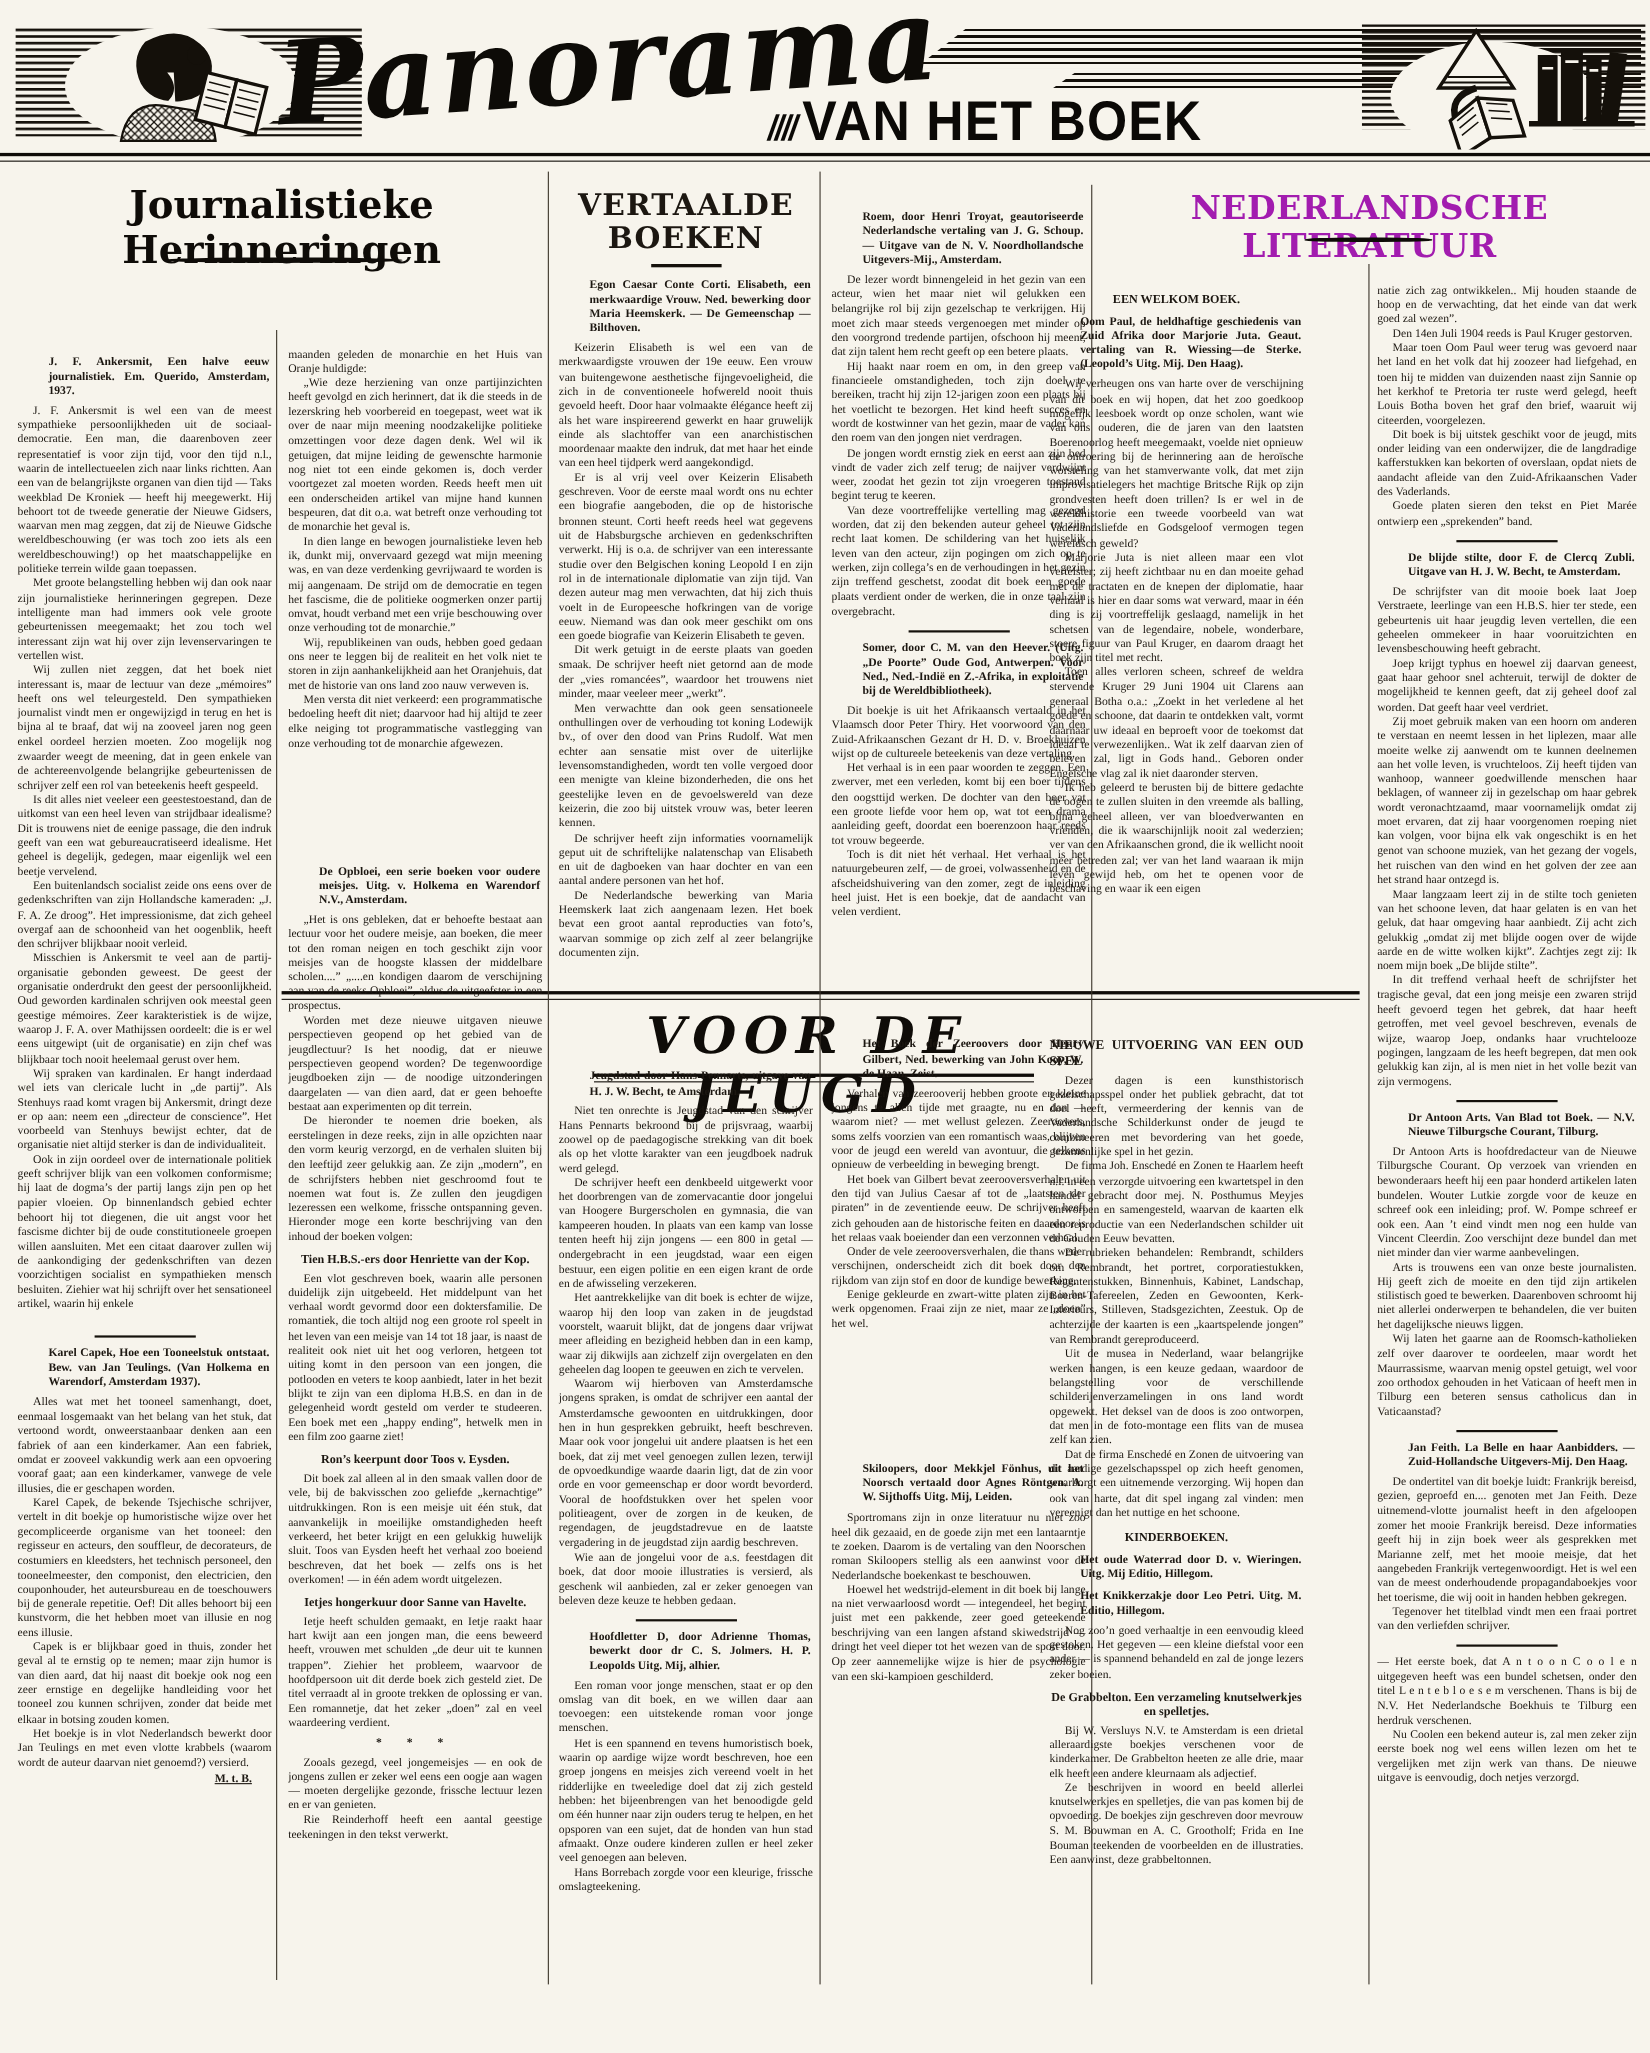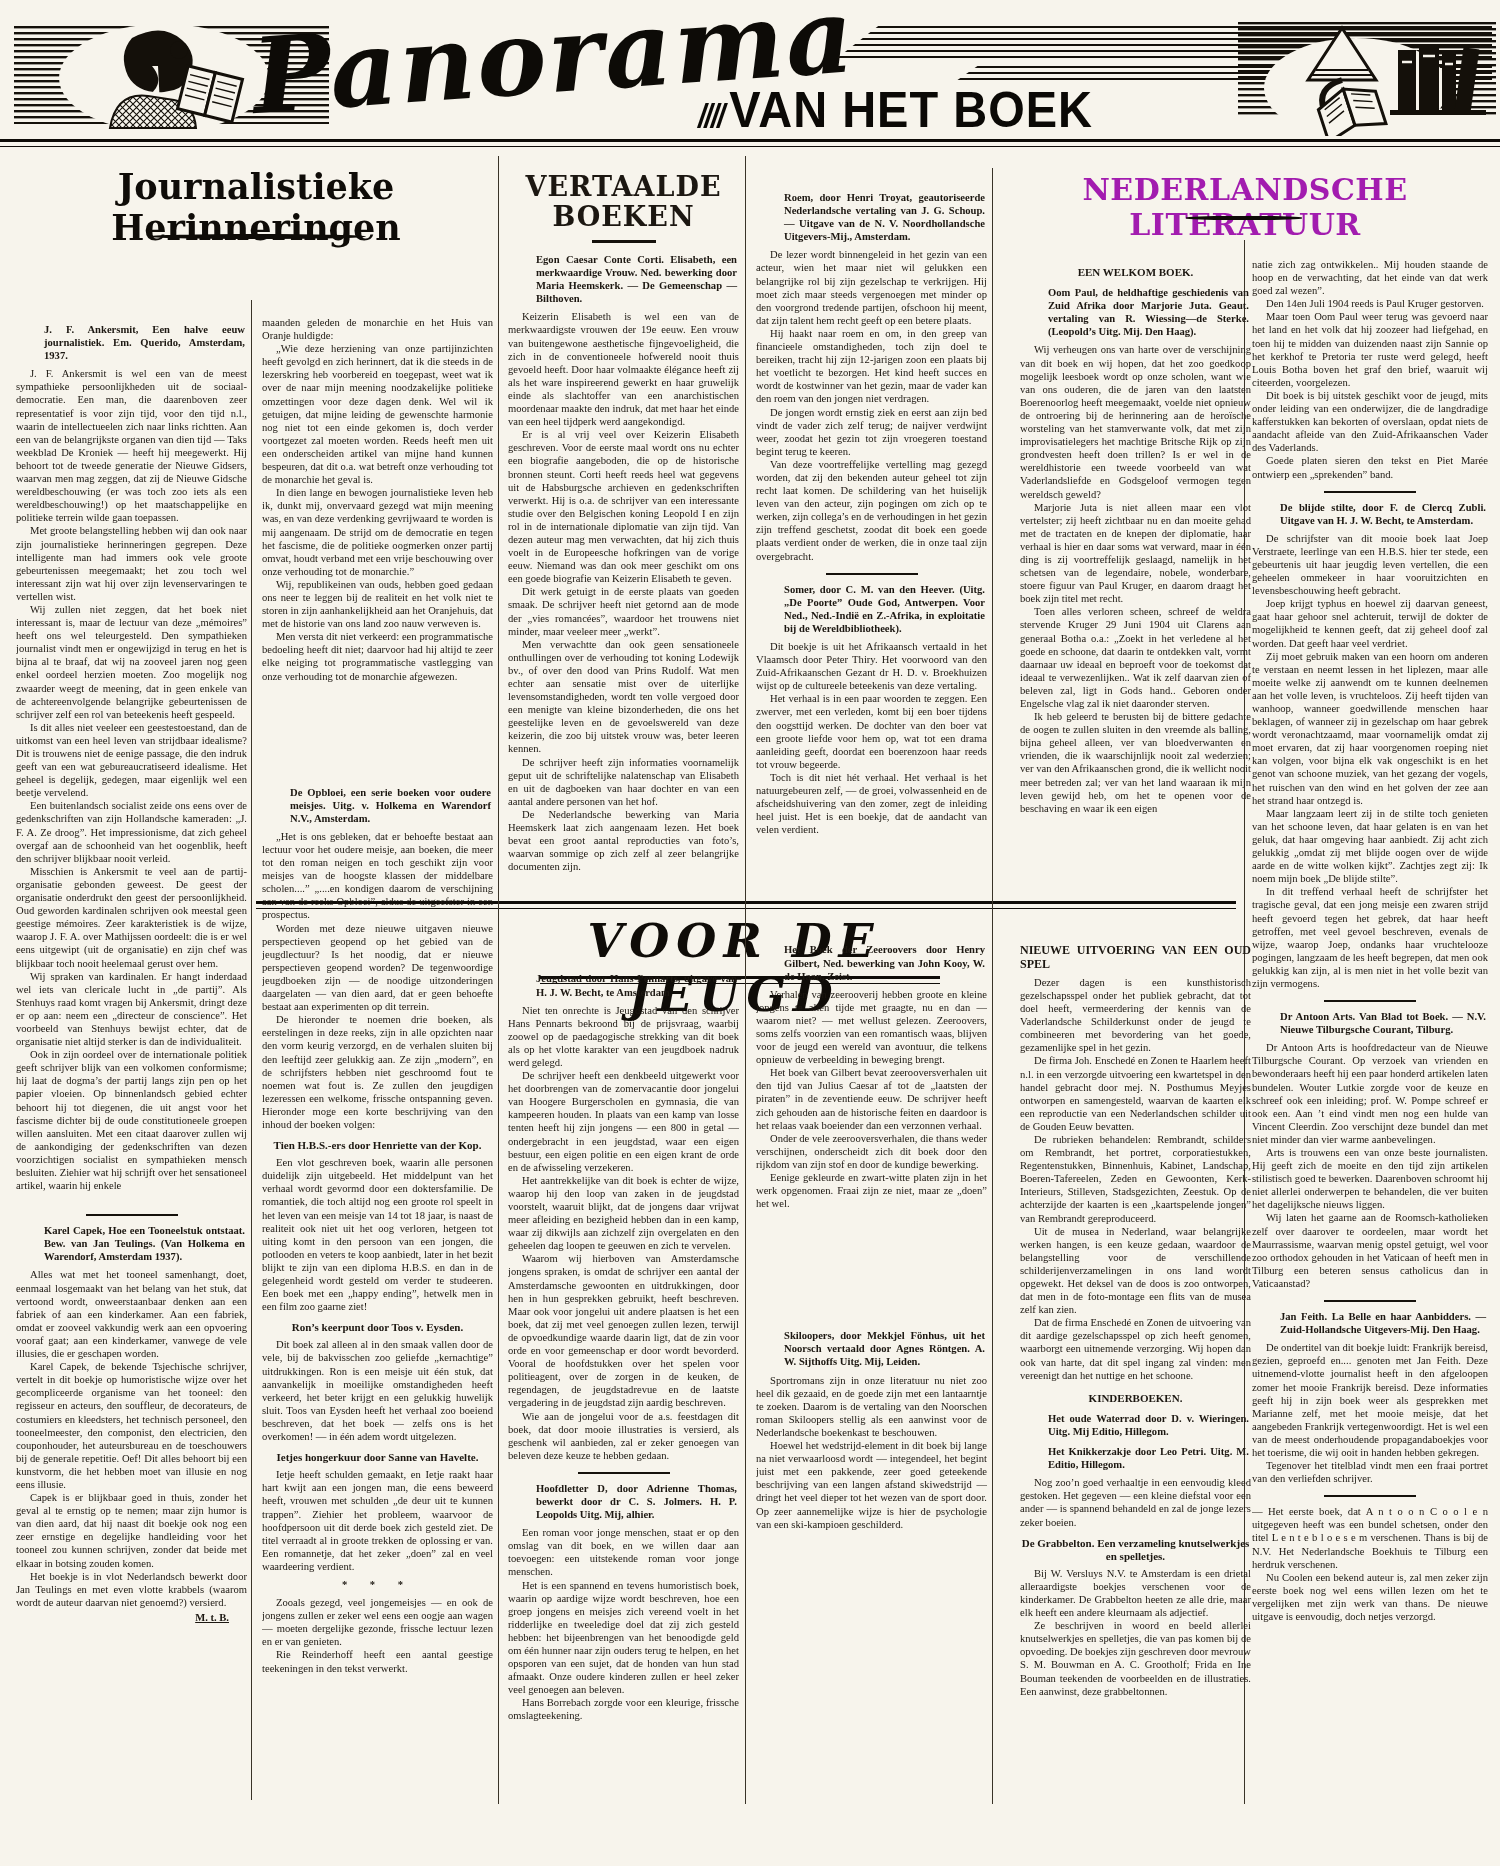--- a/index.html
+++ b/index.html
@@ -204,21 +204,21 @@
       <div class="cite">Het Boek der Zeeroovers door Henry Gilbert, Ned. bewerking van John Kooy, W. de Haan, Zeist.</div>
       <p>Verhalen van zeerooverij hebben groote en kleine jongens te allen tijde met graagte, nu en dan — waarom niet? — met wellust gelezen. Zeeroovers, soms zelfs voorzien van een romantisch waas, blijven voor de jeugd een wereld van avontuur, die telkens opnieuw de verbeelding in beweging brengt.</p>
       <p>Het boek van Gilbert bevat zeerooversverhalen uit den tijd van Julius Caesar af tot de „laatsten der piraten” in de zeventiende eeuw. De schrijver heeft zich gehouden aan de historische feiten en daardoor is het relaas vaak boeiender dan een verzonnen verhaal.</p>
       <p>Onder de vele zeerooversverhalen, die thans weder verschijnen, onderscheidt zich dit boek door den rijkdom van zijn stof en door de kundige bewerking.</p>
       <p>Eenige gekleurde en zwart-witte platen zijn in het werk opgenomen. Fraai zijn ze niet, maar ze „doen” het wel.</p>
       <div class="gap" style="height: 112px;"></div>
       <div class="cite">Skiloopers, door Mekkjel Fönhus, uit het Noorsch vertaald door Agnes Röntgen. A. W. Sijthoffs Uitg. Mij, Leiden.</div>
       <p>Sportromans zijn in onze literatuur nu niet zoo heel dik gezaaid, en de goede zijn met een lantaarntje te zoeken. Daarom is de vertaling van den Noorschen roman Skiloopers stellig als een aanwinst voor de Nederlandsche boekenkast te beschouwen.</p>
       <p>Hoewel het wedstrijd-element in dit boek bij lange na niet verwaarloosd wordt — integendeel, het begint juist met een pakkende, zeer goed geteekende beschrijving van een langen afstand skiwedstrijd — dringt het veel dieper tot het wezen van de sport door. Op zeer aannemelijke wijze is hier de psychologie van een ski-kampioen geschilderd.</p>
     </div>
-  <div class="col" style="left:1020px;top:242px;height:1566px">
+  <div class="col" style="left:954px;top:242px;height:1566px">
       <div class="sub">EEN WELKOM BOEK.</div>
       <div class="cite">Oom Paul, de heldhaftige geschiedenis van Zuid Afrika door Marjorie Juta. Geaut. vertaling van R. Wiessing—de Sterke. (Leopold’s Uitg. Mij. Den Haag).</div>
       <p>Wij verheugen ons van harte over de verschijning van dit boek en wij hopen, dat het zoo goedkoop mogelijk leesboek wordt op onze scholen, want wie van ons ouderen, die de jaren van den laatsten Boerenoorlog heeft meegemaakt, voelde niet opnieuw de ontroering bij de herinnering aan de heroïsche worsteling van het stamverwante volk, dat met zijn improvisatielegers het machtige Britsche Rijk op zijn grondvesten heeft doen trillen? Is er wel in de wereldhistorie een tweede voorbeeld van wat Vaderlandsliefde en Godsgeloof vermogen tegen wereldsch geweld?</p>
       <p>Marjorie Juta is niet alleen maar een vlot vertelster; zij heeft zichtbaar nu en dan moeite gehad met de tractaten en de knepen der diplomatie, haar verhaal is hier en daar soms wat verward, maar in één ding is zij voortreffelijk geslaagd, namelijk in het schetsen van de legendaire, nobele, wonderbare, stoere figuur van Paul Kruger, en daarom draagt het boek zijn titel met recht.</p>
       <p>Toen alles verloren scheen, schreef de weldra stervende Kruger 29 Juni 1904 uit Clarens aan generaal Botha o.a.: „Zoekt in het verledene al het goede en schoone, dat daarin te ontdekken valt, vormt daarnaar uw ideaal en beproeft voor de toekomst dat ideaal te verwezenlijken.. Wat ik zelf daarvan zien of beleven zal, ligt in Gods hand.. Geboren onder Engelsche vlag zal ik niet daaronder sterven.</p>
       <p>Ik heb geleerd te berusten bij de bittere gedachte de oogen te zullen sluiten in den vreemde als balling, bijna geheel alleen, ver van bloedverwanten en vrienden, die ik waarschijnlijk nooit zal wederzien; ver van den Afrikaanschen grond, die ik wellicht nooit meer betreden zal; ver van het land waaraan ik mijn leven gewijd heb, om het te openen voor de beschaving en waar ik een eigen</p>
       <div class="gap" style="height: 120px;"></div>
       <div class="h3">NIEUWE UITVOERING VAN EEN OUD SPEL</div>
       <p>Dezer dagen is een kunsthistorisch gezelschapsspel onder het publiek gebracht, dat tot doel heeft, vermeerdering der kennis van de Vaderlandsche Schilderkunst onder de jeugd te combineeren met bevordering van het goede, gezamenlijke spel in het gezin.</p>
       <p>De firma Joh. Enschedé en Zonen te Haarlem heeft n.l. in een verzorgde uitvoering een kwartetspel in den handel gebracht door mej. N. Posthumus Meyjes ontworpen en samengesteld, waarvan de kaarten elk een reproductie van een Nederlandschen schilder uit de Gouden Eeuw bevatten.</p>

